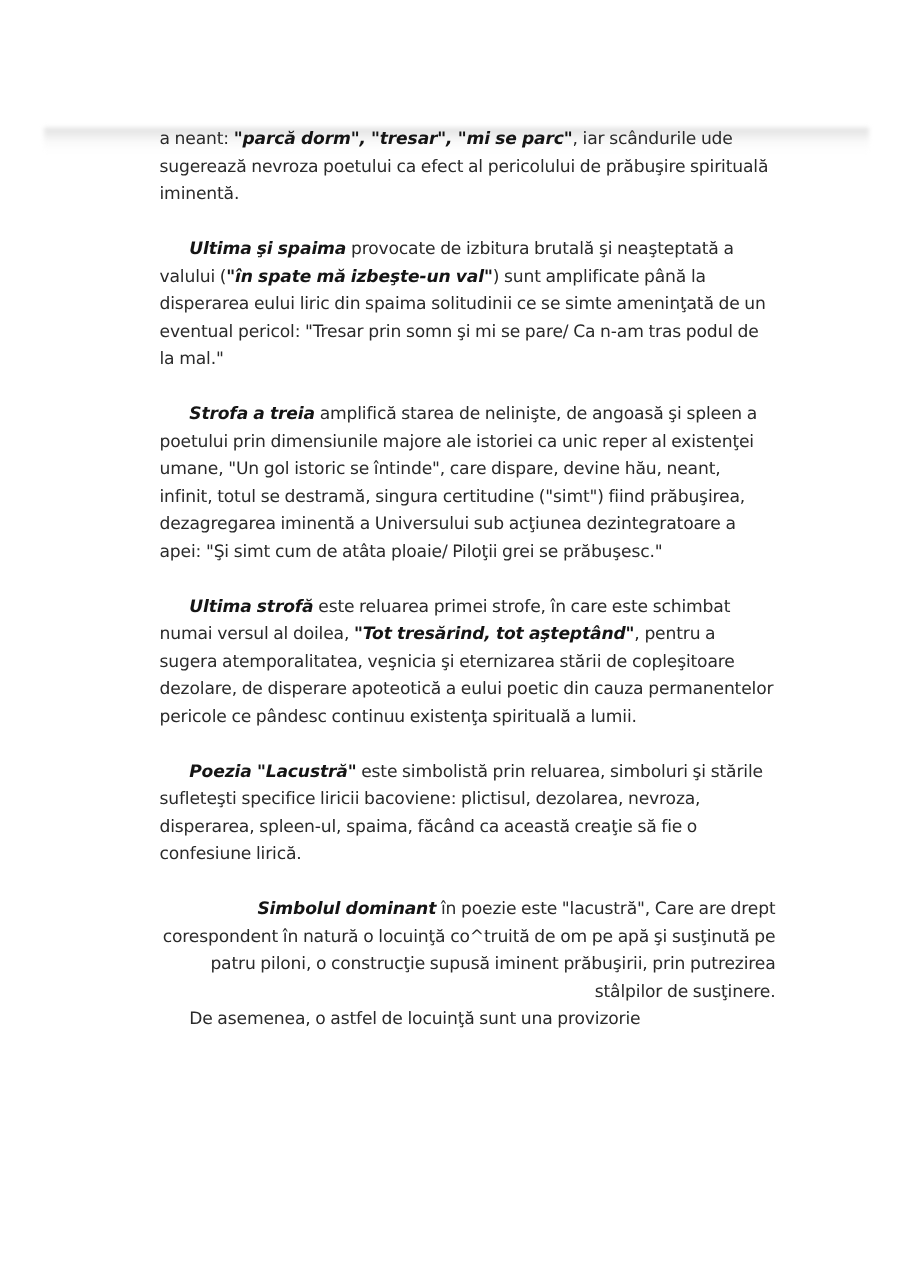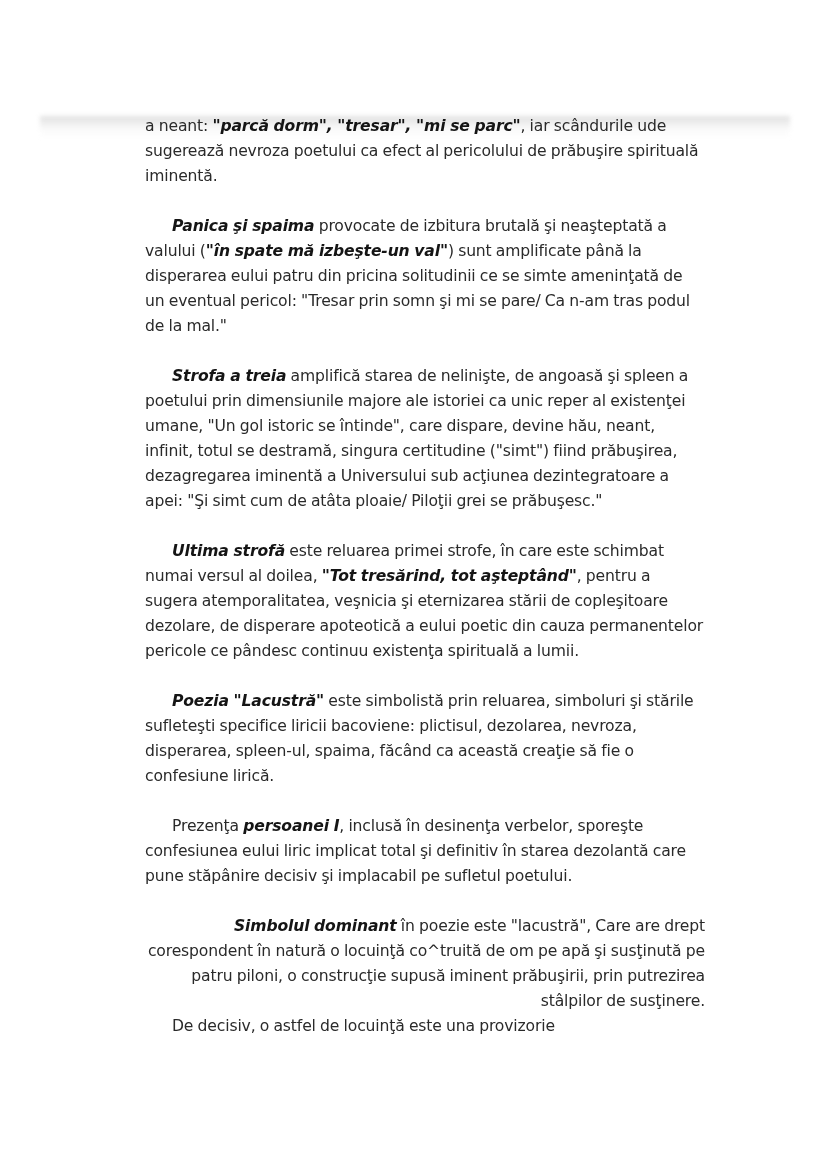--- a/index.html
+++ b/index.html
@@ -51,39 +51,36 @@
 <body>
 
 <div class="top-shadow"></div>
 
 <div class="page">
   <p class="para">
     <span>a neant: </span><span class="em">"parcă dorm", "tresar", "mi se parc"</span><span>, iar scândurile ude sugerează nevroza poetului ca efect al pericolului de prăbuşire spirituală iminentă.</span>
   </p>
 
   <p class="para indent">
-    <span class="em">Panica şi spaima</span><span> provocate de izbitura brutală şi neaşteptată a valului (</span><span class="em">"în spate mă izbeşte-un val"</span><span>) sunt amplificate până la disperarea eului patru din pricina solitudinii ce se simte ameninţată de un eventual pericol: "Tresar prin somn şi mi se pare/ Ca n-am tras podul de la mal."</span>
+    <span class="em">Ultima şi spaima</span><span> provocate de izbitura brutală şi neaşteptată a valului (</span><span class="em">"în spate mă izbeşte-un val"</span><span>) sunt amplificate până la disperarea eului liric din spaima solitudinii ce se simte ameninţată de un eventual pericol: "Tresar prin somn şi mi se pare/ Ca n-am tras podul de la mal."</span>
   </p>
 
   <p class="para indent">
     <span class="em">Strofa a treia</span><span> amplifică starea de nelinişte, de angoasă şi spleen a poetului prin dimensiunile majore ale istoriei ca unic reper al existenţei umane, "Un gol istoric se întinde", care dispare, devine hău, neant, infinit, totul se destramă, singura certitudine ("simt") fiind prăbuşirea, dezagregarea iminentă a Universului sub acţiunea dezintegratoare a apei: "Şi simt cum de atâta ploaie/ Piloţii grei se prăbuşesc."</span>
   </p>
 
   <p class="para indent">
     <span class="em">Ultima strofă</span><span> este reluarea primei strofe, în care este schimbat numai versul al doilea, </span><span class="em">"Tot tresărind, tot aşteptând"</span><span>, pentru a sugera atemporalitatea, veşnicia şi eternizarea stării de copleşitoare dezolare, de disperare apoteotică a eului poetic din cauza permanentelor pericole ce pândesc continuu existenţa spirituală a lumii.</span>
   </p>
 
   <p class="para indent">
     <span class="em">Poezia "Lacustră"</span><span> este simbolistă prin reluarea, simboluri şi stările sufleteşti specifice liricii bacoviene: plictisul, dezolarea, nevroza, disperarea, spleen-ul, spaima, făcând ca această creaţie să fie o confesiune lirică.</span>
   </p>
 
-  <p class="para indent">
-    <span>Prezenţa </span><span class="em">persoanei I</span><span>, inclusă în desinenţa verbelor, sporeşte confesiunea eului liric implicat total şi definitiv în starea dezolantă care pune stăpânire decisiv şi implacabil pe sufletul poetului.</span>
-  </p>
 
   <p class="para indent tight">
     <span class="em">Simbolul dominant</span><span> în poezie este "lacustră", Care are drept corespondent în natură o locuinţă co^truită de om pe apă şi susţinută pe patru piloni, o construcţie supusă iminent prăbuşirii, prin putrezirea stâlpilor de susţinere.</span>
   </p>
 
   <p class="para indent">
-    <span>De decisiv, o astfel de locuinţă este una provizorie</span>
+    <span>De asemenea, o astfel de locuinţă sunt una provizorie</span>
   </p>
 </div>
 
 </body></html>

